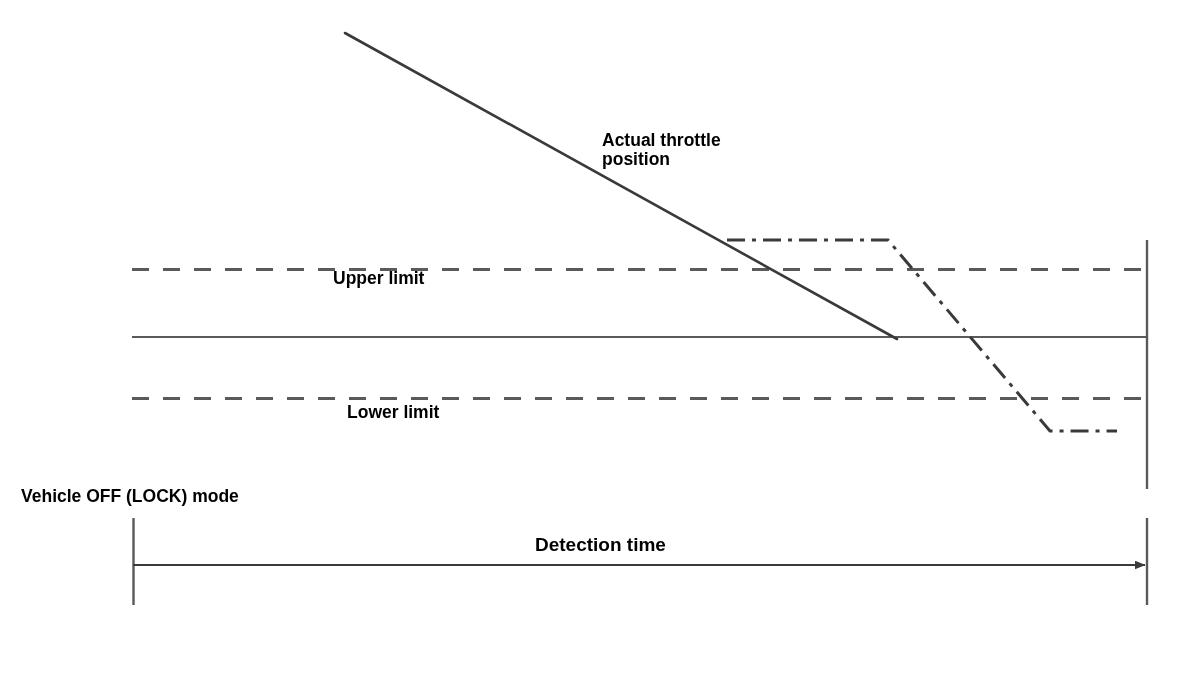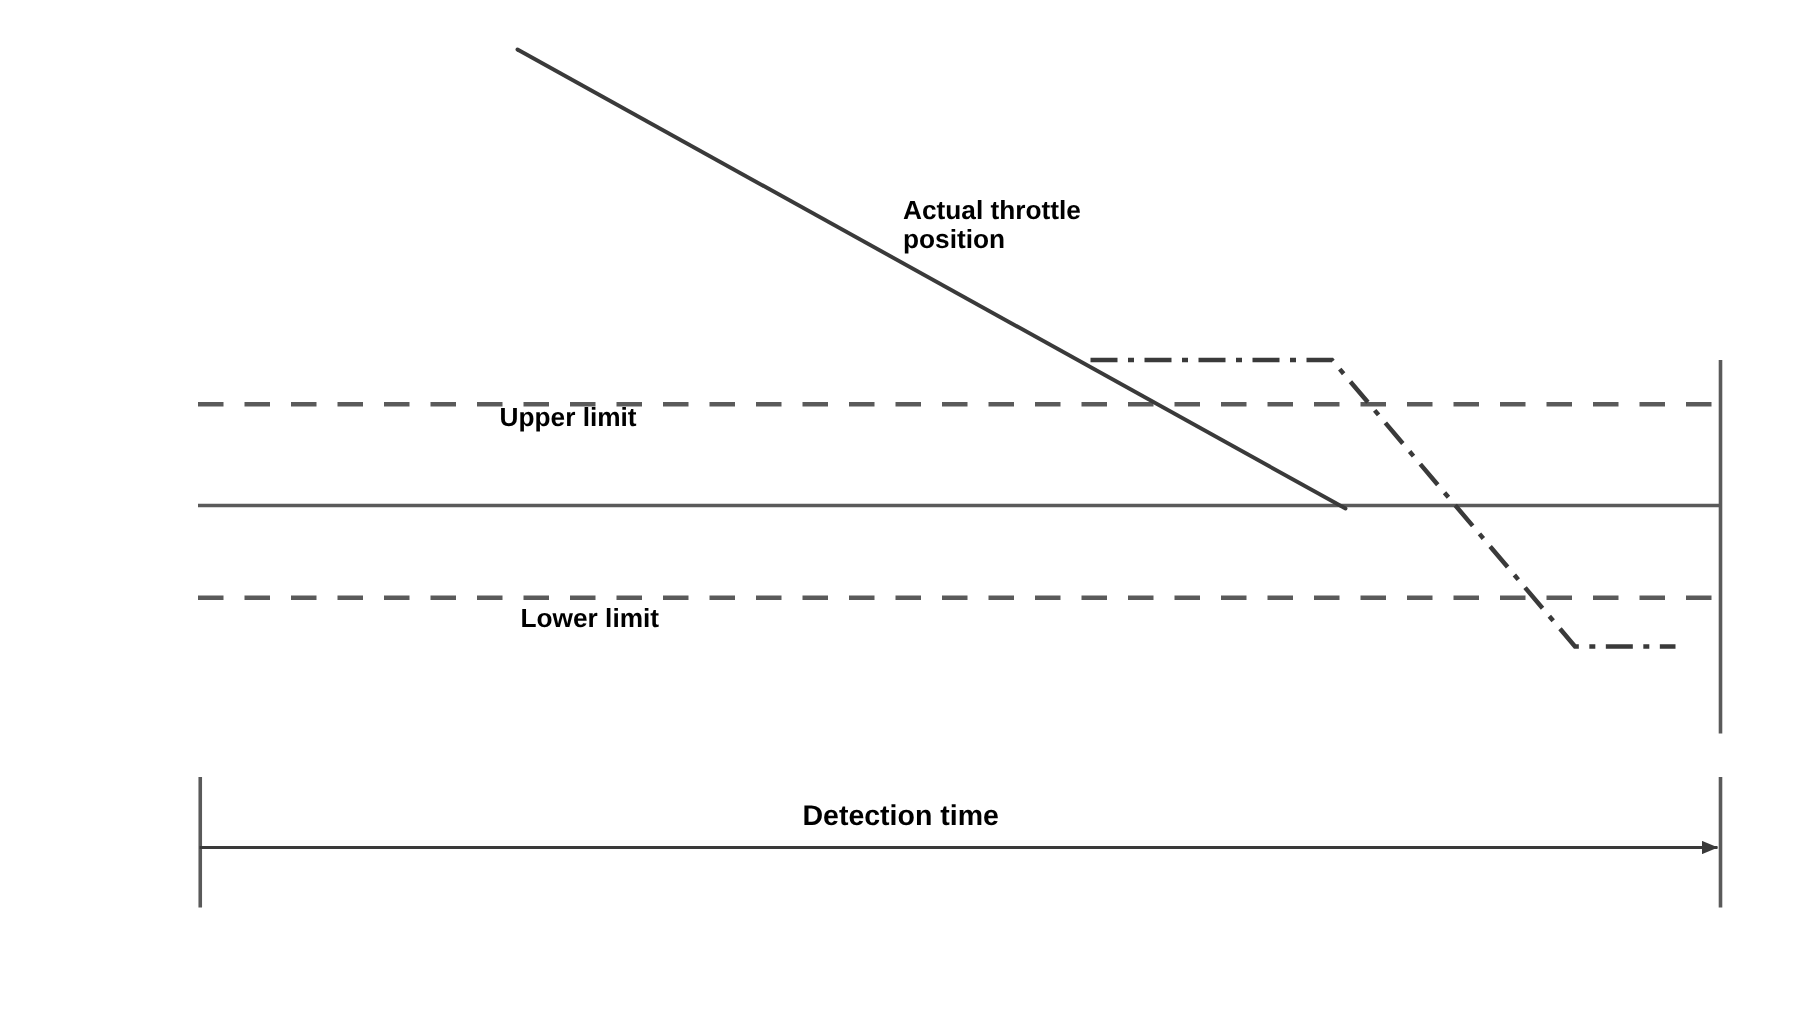--- a/index.html
+++ b/index.html
@@ -72,16 +72,17 @@
     <line x1="133" y1="565" x2="1145" y2="565" stroke="#3a3a3a" stroke-width="1.9" marker-end="url(#arrowRight)"></line>
   </svg>
 
   <div class="lbl lbl-actual"><span>Actual throttle</span><br><span>position</span></div>
 
   <div class="lbl lbl-upper-limit">Upper limit</div>
 
 
   <div class="lbl lbl-lower">Lower limit</div>
 
+  <div class="lbl lbl-vehicle-off">Vehicle OFF (LOCK) mode</div>
 
   <div class="lbl lbl-detection">Detection time</div>
 
 </div>
 
 </body></html>

